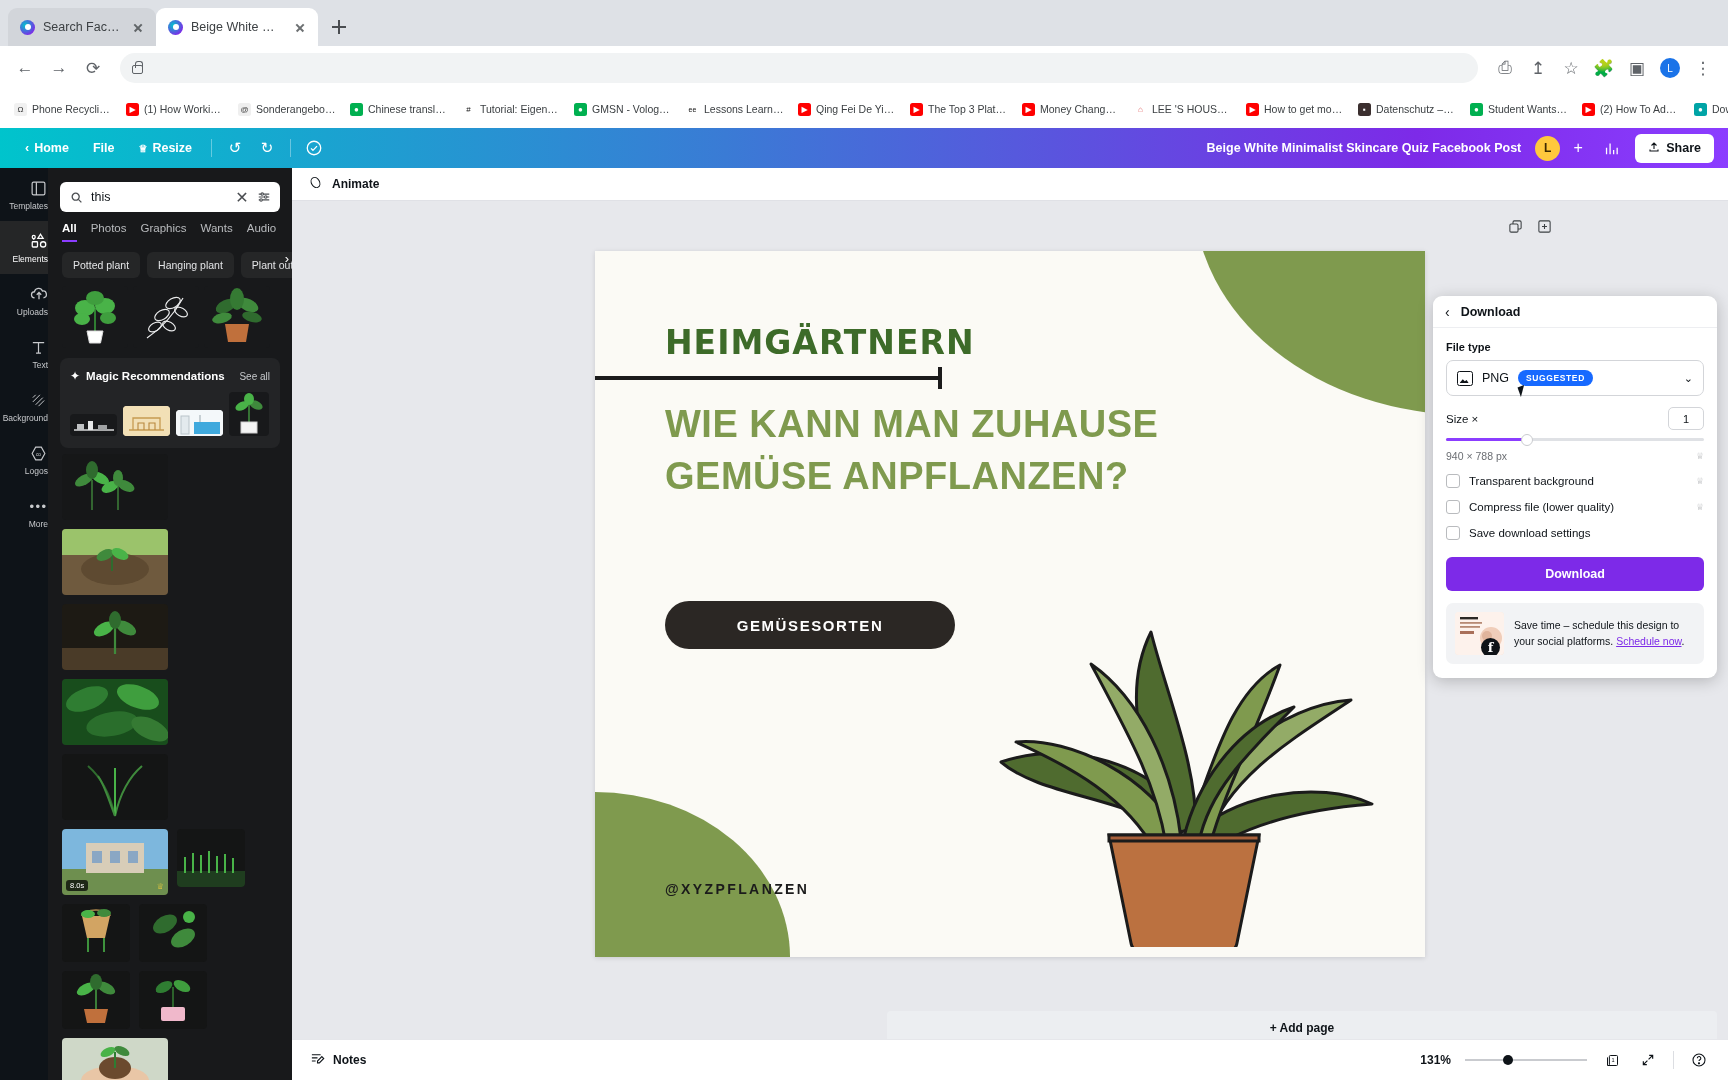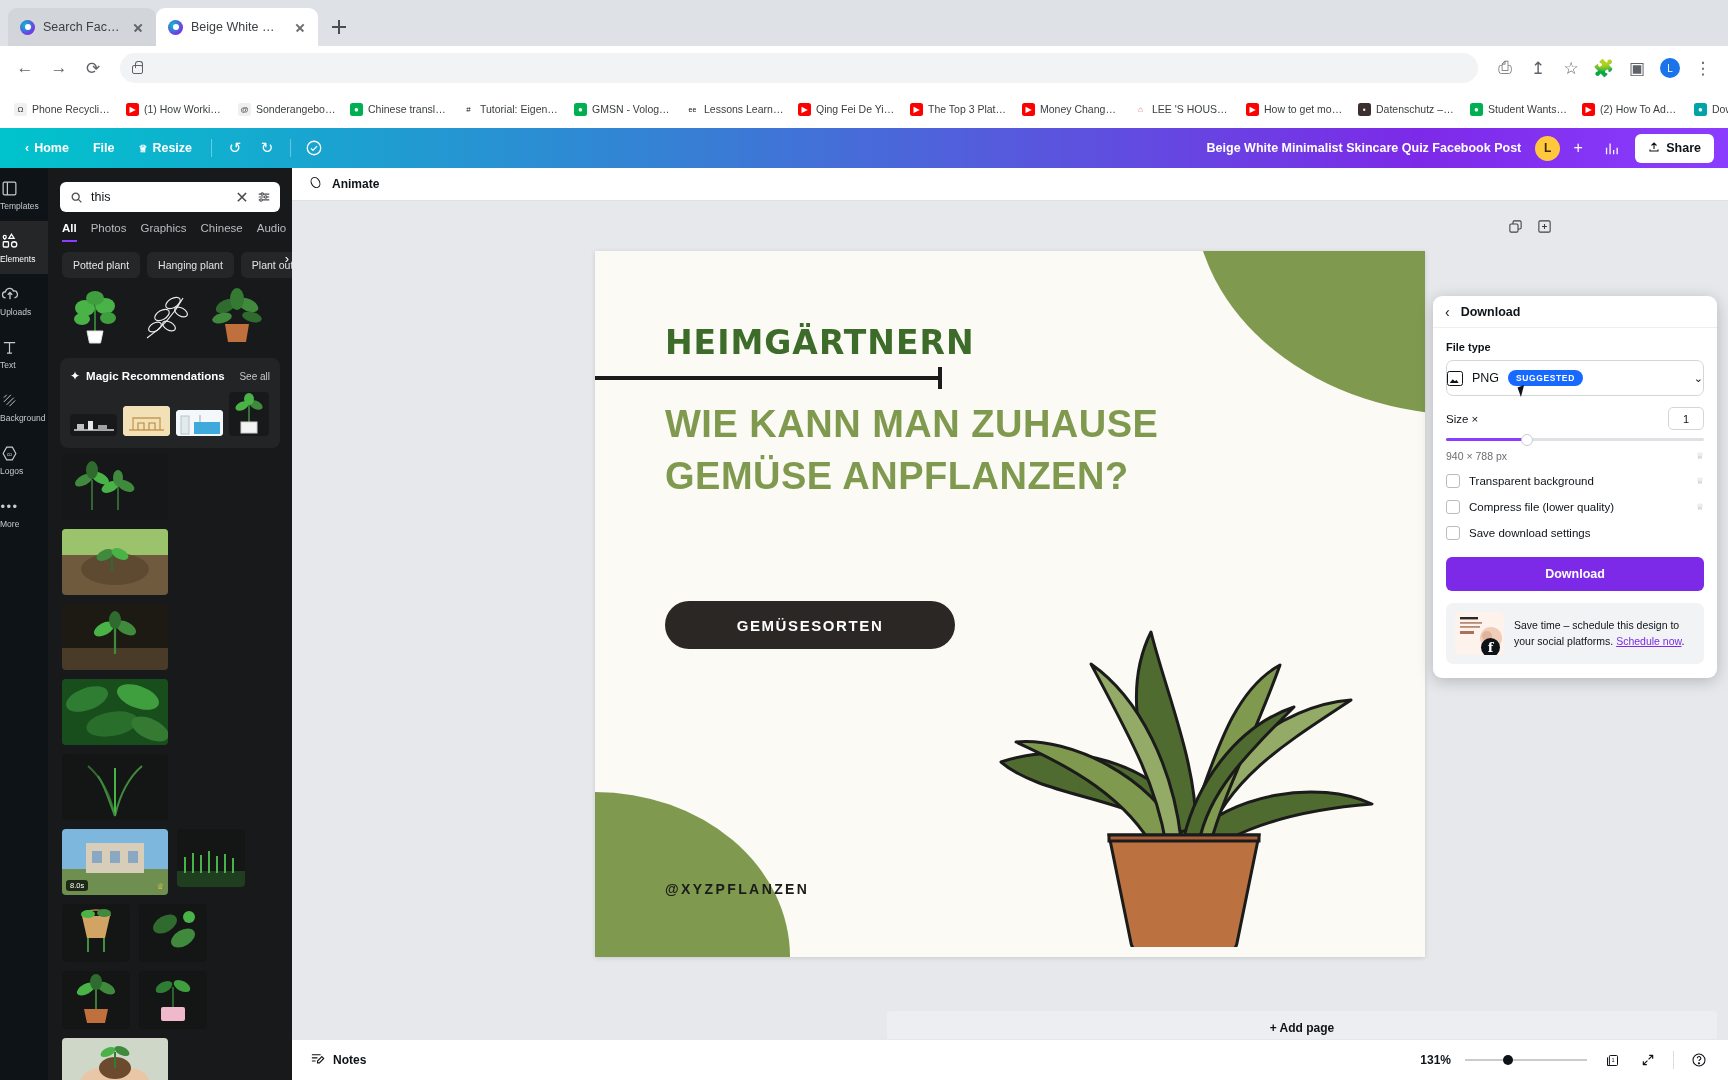--- a/index.html
+++ b/index.html
@@ -69,21 +69,21 @@
   .tb-right { margin-left:auto; display:flex; align-items:center; gap:9px; }
   .doc-title { color:#fff; font-size:12.5px; font-weight:600; margin-right:5px; }
   .user-av { width:25px; height:25px; border-radius:50%; background:#ffc83d; color:#3d2a00;
              font-size:12px; font-weight:700; display:flex; align-items:center; justify-content:center; }
   .plus-btn { color:#fff; font-size:16px; width:18px; text-align:center; }
   .share-btn { height:29px; background:#fff; border-radius:6px; display:flex; align-items:center;
                gap:6px; padding:0 13px; font-size:12.5px; font-weight:700; color:#0e1318; }
 
   
   .rail { position:absolute; top:40px; left:0; width:48px; height:912px; background:#0e1318; }
-  .rail-item { width:48px; height:53px; display:flex; flex-direction:column; align-items:flex-start;
+  .rail-item { width:48px; height:53px; display:flex; flex-direction:column; align-items:flex-end;
                justify-content:center; gap:3px; color:#c7c9cc; font-size:8.5px; }
   .rail-item.active { background:#252627; color:#fff; }
   .rail-ico { width:19px; height:19px; display:flex; align-items:center; justify-content:center; }
 
   
   .panel { position:absolute; top:40px; left:48px; width:244px; height:912px; background:#18191b; overflow:hidden; }
   .searchrow { margin:14px 12px 0; height:30px; background:#fff; border-radius:6px;
                display:flex; align-items:center; padding:0 9px; gap:8px; }
   .searchrow .sq { flex:1 1 auto; font-size:12.5px; color:#0e1318; }
   .srch-ico { width:14px; height:14px; color:#4a4d51; display:flex; align-items:center; justify-content:center; flex:0 0 auto;}
@@ -161,21 +161,21 @@
   
   .dlpanel { position:absolute; right:11px; top:168px; width:284px; background:#fff;
              border-radius:9px; box-shadow:0 3px 16px rgba(0,0,0,.22); overflow:hidden; }
   .dl-head { height:32px; display:flex; align-items:center; gap:11px; padding:0 12px;
              border-bottom:1px solid #edeef1; }
   .dl-back { font-size:14px; color:#0e1318; }
   .dl-title { font-size:12.5px; font-weight:700; color:#0e1318; }
   .dl-body { padding:13px 13px 14px; }
   .dl-label { font-size:11px; font-weight:700; color:#0e1318; margin-bottom:7px; }
   .dl-select { height:36px; border:1px solid #d3d5d9; border-radius:7px; display:flex;
-               align-items:center; padding:0 0; gap:9px; }
+               align-items:center; padding:0 10px; gap:9px; }
   .ft-ico { width:16px; height:15px; border:1.6px solid #0e1318; border-radius:2.5px; position:relative; flex:0 0 auto;}
   .ft-ico::after { content:""; position:absolute; left:1.6px; bottom:1.6px; width:9px; height:5px;
                    background:#0e1318; clip-path:polygon(0 100%,35% 25%,58% 68%,78% 42%,100% 100%); }
   .ft-name { font-size:12.5px; color:#0e1318; }
   .sugg { background:#1769ff; color:#fff; font-size:8.5px; font-weight:700; letter-spacing:.6px;
           border-radius:9px; padding:3px 8px; }
   .chev { margin-left:auto; font-size:11px; color:#0e1318; }
   .size-row { display:flex; align-items:center; margin-top:11px; }
   .size-label { font-size:11.5px; color:#0e1318; }
   .size-box { margin-left:auto; width:36px; height:23px; border:1px solid #d3d5d9; border-radius:5px;
@@ -436,21 +436,21 @@
           <circle cx="15" cy="12" r="2.1" fill="#fff"></circle>
             <circle cx="7" cy="17" r="2.1" fill="#fff"></circle>
         </svg>
       </span>
     </div>
 
     <div class="cat-tabs">
       <div class="cat-tab active">All</div>
       <div class="cat-tab">Photos</div>
       <div class="cat-tab">Graphics</div>
-      <div class="cat-tab">Chinese</div>
+      <div class="cat-tab">Wants</div>
       <div class="cat-tab">Audio</div>
     </div>
 
     <div class="chips">
       <div class="chip">Potted plant</div>
       <div class="chip">Hanging plant</div>
       <div class="chip">Plant outli</div>
       <div class="chip-arrow">›</div>
     </div>
 

